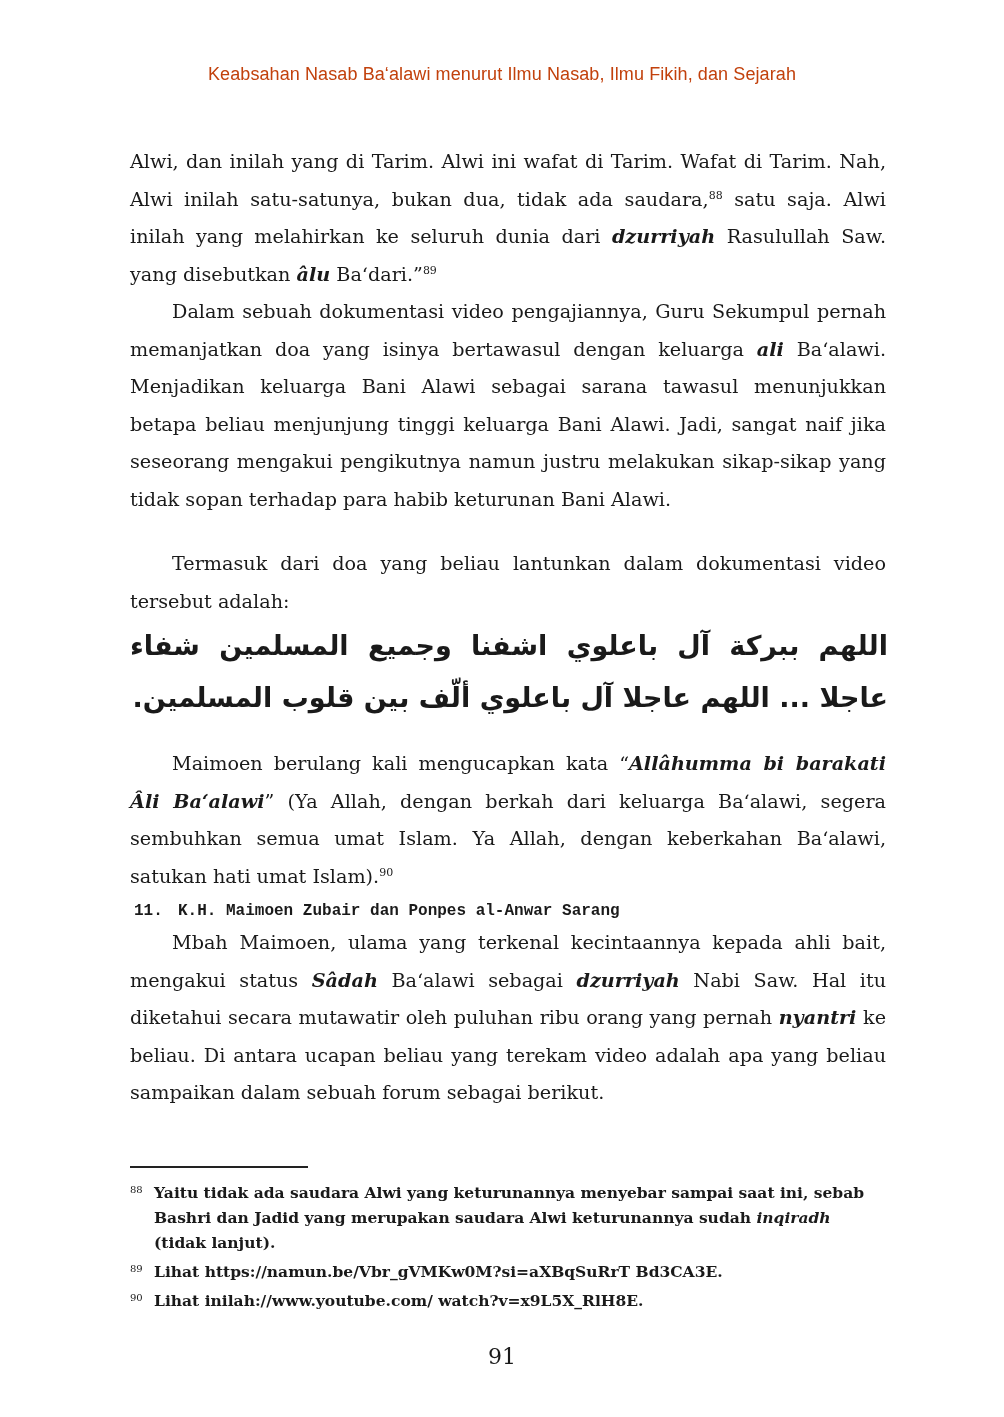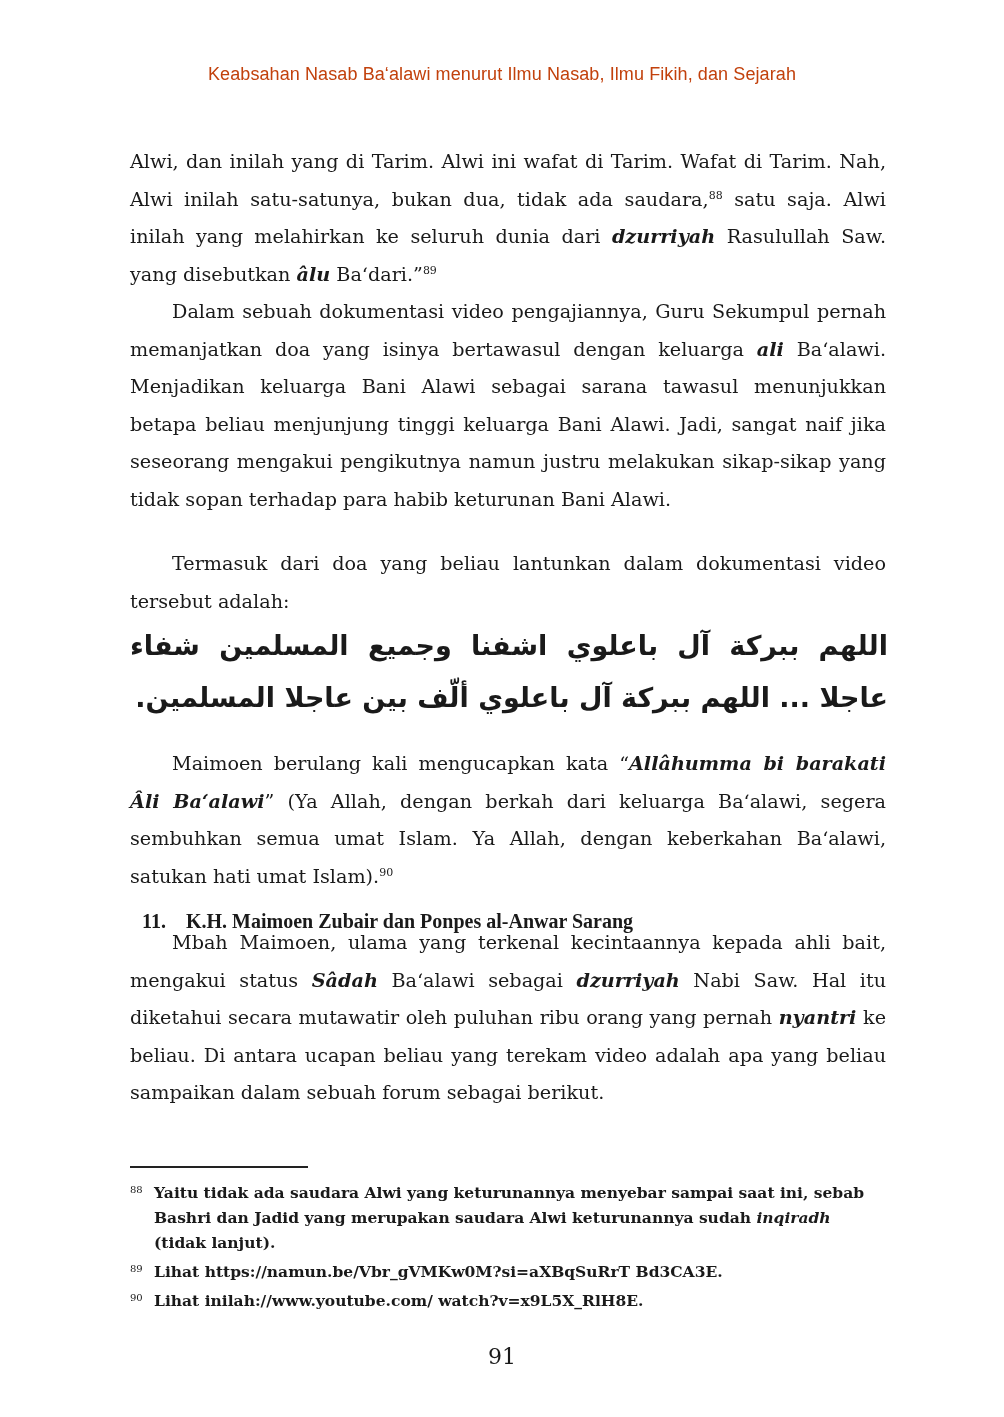--- a/index.html
+++ b/index.html
@@ -7,21 +7,21 @@
          font-family: "DejaVu Serif", "Liberation Serif", serif; color: #1a1a1a; }
   .running-head { position: absolute; top: 64px; left: 0; width: 1004px; text-align: center;
          font-family: "Liberation Sans", "DejaVu Sans", sans-serif; font-size: 18px; color: #c2410c; letter-spacing: 0.1px; }
   .body-area { position: absolute; left: 130px; width: 756px; }
   .para { font-size: 19.2px; line-height: 37.6px; text-align: justify; margin: 0; }
   .indent { text-indent: 42px; }
   .para i { font-style: italic; font-weight: bold; }
   sup { font-size: 11px; line-height: 0; vertical-align: 7px; }
   .arabic { position: absolute; left: 130px; width: 758px; top: 620px; direction: rtl; text-align: justify;
          font-family: "DejaVu Sans", sans-serif; font-size: 27px; line-height: 52px; font-weight: bold; text-align-last: right; }
-  .heading { position: absolute; left: 130px; top: 898px; font-family: Liberation Serif, serif; font-weight: bold; font-size: 20px; margin: 12px; }
+  .heading { position: absolute; left: 130px; top: 898px; font-family: Liberation Mono, monospace; font-weight: bold; font-size: 16px; margin: 4px; }
   .heading .num { display: inline-block; width: 44px; }
   .fn-rule { position: absolute; left: 130px; top: 1166px; width: 178px; height: 1.5px; background: #222; }
   .footnotes { position: absolute; left: 130px; top: 1180px; width: 756px; font-size: 15.5px; line-height: 25px; }
   .fn { display: flex; margin-bottom: 4px; }
   .fn .mark { width: 24px; flex: none; font-size: 10px; line-height: 16px; padding-top: 2px; }
   .fn .txt { flex: 1; font-weight: bold; }
   .page-number { position: absolute; top: 1344px; left: 0; width: 1004px; text-align: center; font-size: 22px; }
 </style>
 </head>
 <body>
@@ -37,21 +37,21 @@
 <div class="body-area" style="top:293px;">
   <p class="para indent">
     <span>Dalam sebuah dokumentasi video pengajiannya, Guru Sekumpul pernah memanjatkan doa yang isinya bertawasul dengan keluarga </span><i>ali</i><span> Ba‘alawi. Menjadikan keluarga Bani Alawi sebagai sarana tawasul menunjukkan betapa beliau menjunjung tinggi keluarga Bani Alawi. Jadi, sangat naif jika seseorang mengakui pengikutnya namun justru melakukan sikap-sikap yang tidak sopan terhadap para habib keturunan Bani Alawi.</span>
   </p>
 </div>
 
 <div class="body-area" style="top:518px;margin-top:27px;">
   <p class="para indent">Termasuk dari doa yang beliau lantunkan dalam dokumentasi video tersebut adalah:</p>
 </div>
 
-<div class="arabic">اللهم ببركة آل باعلوي اشفنا وجميع المسلمين شفاء عاجلا ... اللهم ببركة آل باعلوي ألّف بين عاجلا المسلمين.</div>
+<div class="arabic">اللهم ببركة آل باعلوي اشفنا وجميع المسلمين شفاء عاجلا ... اللهم عاجلا آل باعلوي ألّف بين قلوب المسلمين.</div>
 
 <div class="body-area" style="top:745px;">
   <p class="para indent">
     <span>Maimoen berulang kali mengucapkan kata “</span><i>Allâhumma bi barakati Âli Ba‘alawi</i><span>” (Ya Allah, dengan berkah dari keluarga Ba‘alawi, segera sembuhkan semua umat Islam. Ya Allah, dengan keberkahan Ba‘alawi, satukan hati umat Islam).</span><sup>90</sup>
   </p>
 </div>
 
 <h2 class="heading">
   <span class="num">11.</span><span>K.H. Maimoen Zubair dan Ponpes al-Anwar Sarang</span>
 </h2>

